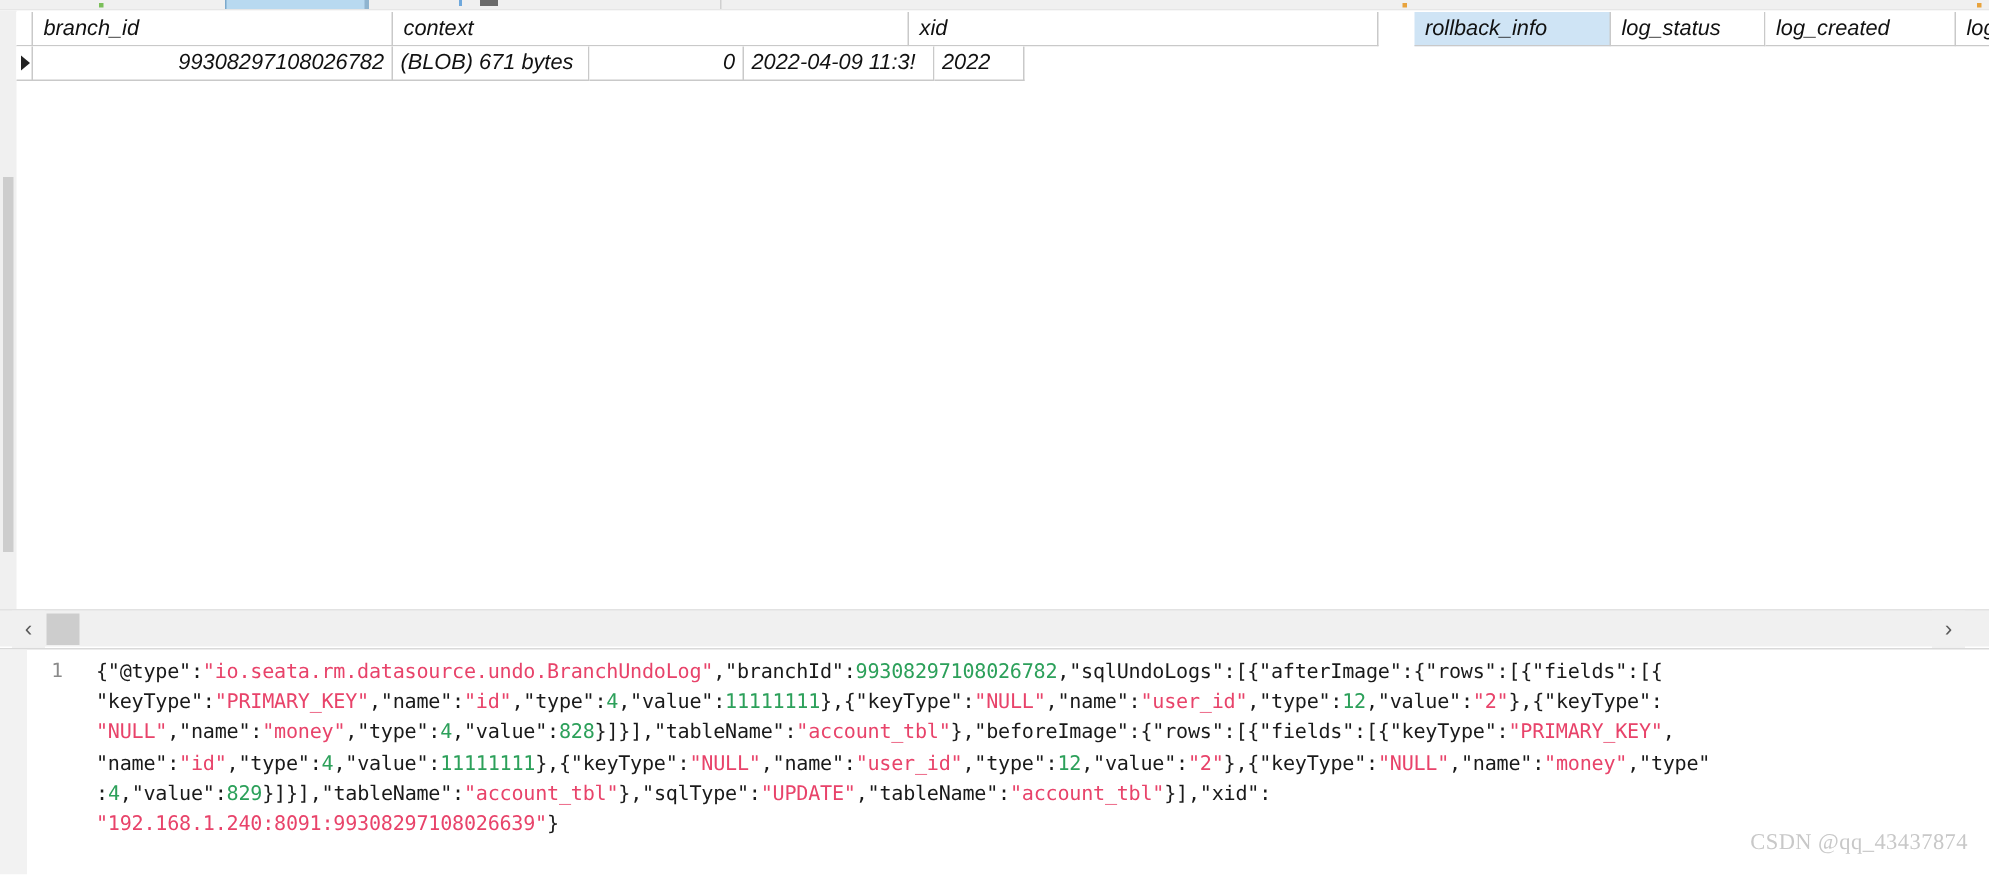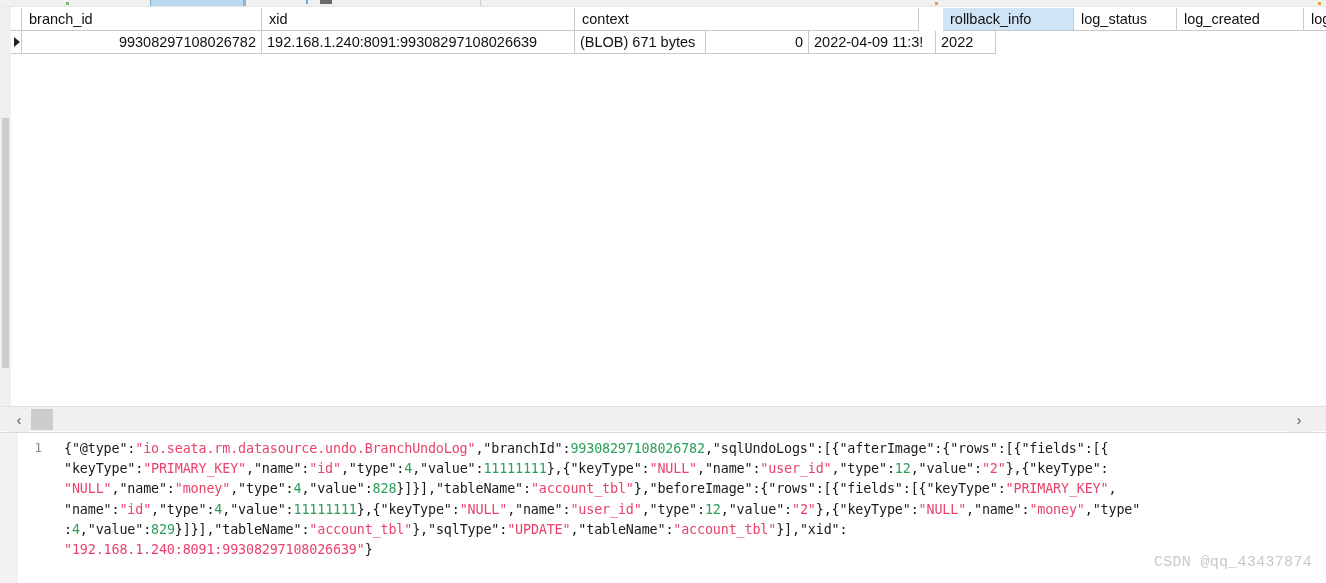--- a/index.html
+++ b/index.html
@@ -45,20 +45,21 @@
   .tb-dot-g  { left: 66px; width: 3px; height: 3px; background: #7bbf5a; top: 2px; }
   .tb-dot-y2 { left: 1318px; width: 3px; height: 3px; background: #e8a33d; top: 2px; }
 
   
   .grid-wrap {
     position: absolute;
     top: 7px; left: 0;
     width: 1326px;
     height: 283px;
     background: #ffffff;
+    font-style: italic;
   }
 
   
   .vscroll {
     position: absolute;
     left: 0; top: 0;
     width: 11px; height: 399px;
     background: #f0f0f0;
   }
   .vscroll-thumb {
@@ -203,21 +204,21 @@
     white-space: pre;
     letter-spacing: -0.15px;
   }
   .json-body .s { color: #e8436a; }      
   .json-body .n { color: #2ca05a; }      
   .json-body .p { color: #1a1a1a; }      
 
   .watermark {
     position: absolute;
     right: 14px; bottom: 12px;
-    font-family: Liberation Mono, monospace;
+    font-family: Liberation Serif, serif;
     font-size: 15px;
     color: #c8c8c8;
     user-select: none;
     letter-spacing: 0.3px;
   }
 </style>
 </head>
 <body>
 
 <div id="app">
@@ -235,34 +236,33 @@
 
   <div class="grid-wrap">
 
     <div class="vscroll">
       <div class="vscroll-thumb"></div>
     </div>
 
     <div class="hdr-row" id="hdr-row">
         <div class="hdr-gutter"></div>
         <div class="hdr-cell" style="flex: 0 0 240px; width: 240px;">branch_id</div>
+        <div class="hdr-cell" style="flex: 0 0 344px; width: 344px;">context</div>
         <div class="hdr-cell" style="flex: 0 0 313px; width: 313px;">xid</div>
-        <div class="hdr-cell" style="flex: 0 0 344px; width: 344px;">context</div>
         <div class="hdr-cell sel" style="flex: 0 0 131px; width: 131px;">rollback_info</div>
         <div class="hdr-cell" style="flex: 0 0 103px; width: 103px;">log_status</div>
         <div class="hdr-cell" style="flex: 0 0 127px; width: 127px;">log_created</div>
         <div class="hdr-cell" style="flex: 0 0 60px; width: 60px;">log_</div>
       </div>
 
     <div class="data-row" id="data-row">
         <div class="row-marker">
           <div class="tri"></div>
         </div>
         <div class="cell num" style="flex: 0 0 240px; width: 240px;">99308297108026782</div>
-        <div class="cell txt" style="flex: 0 0 313px; width: 313px;">192.168.1.240:8091:99308297108026639</div>
         <div class="cell txt" style="flex: 0 0 131px; width: 131px;">(BLOB) 671 bytes</div>
         <div class="cell num" style="flex: 0 0 103px; width: 103px;">0</div>
         <div class="cell txt" style="flex: 0 0 127px; width: 127px;">2022-04-09 11:3!</div>
         <div class="cell txt" style="flex: 0 0 60px; width: 60px;">2022</div>
       </div>
 
   </div>
 
   <div class="hscroll">
     <div class="hs-arrow hs-left">‹</div>

